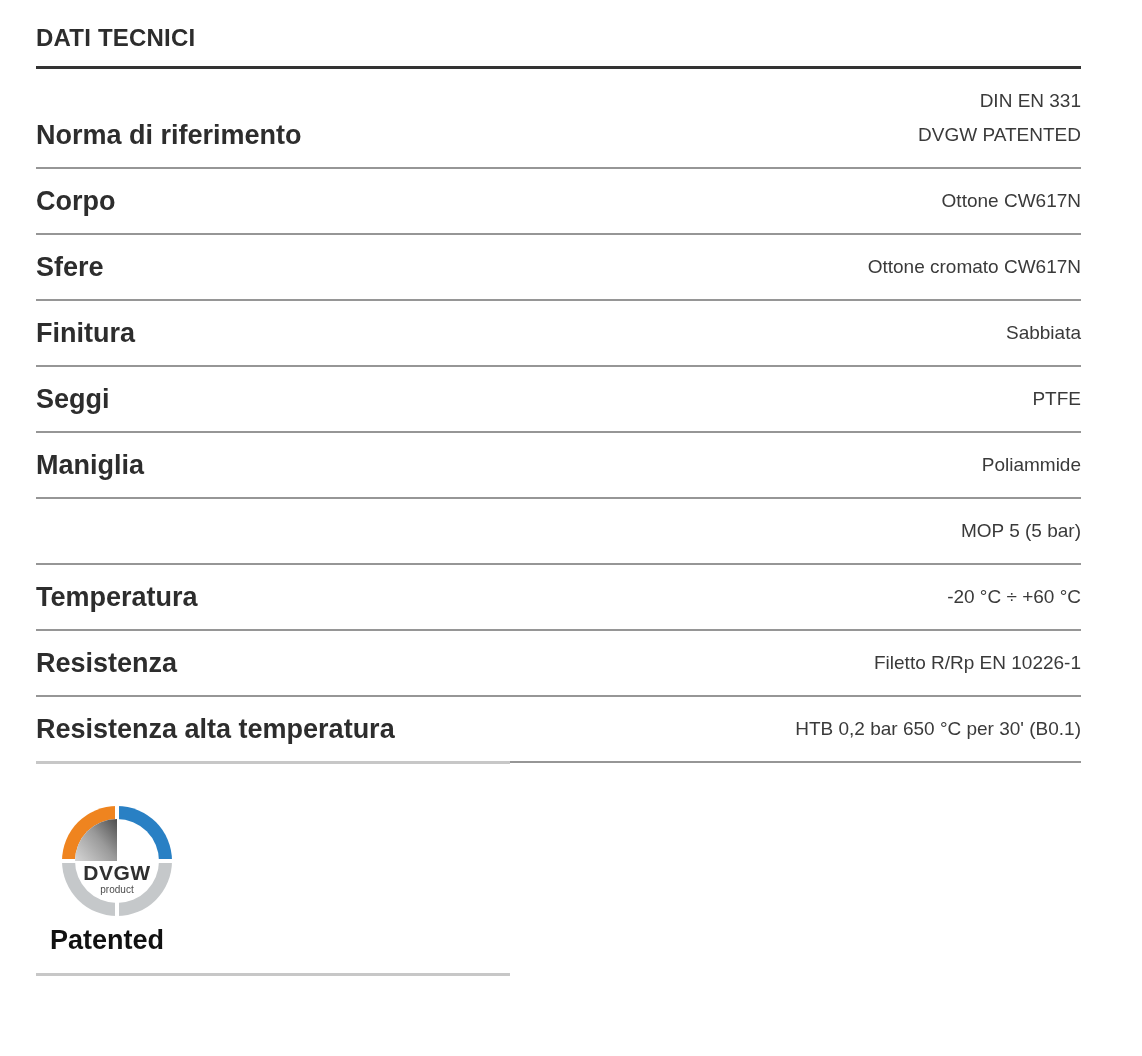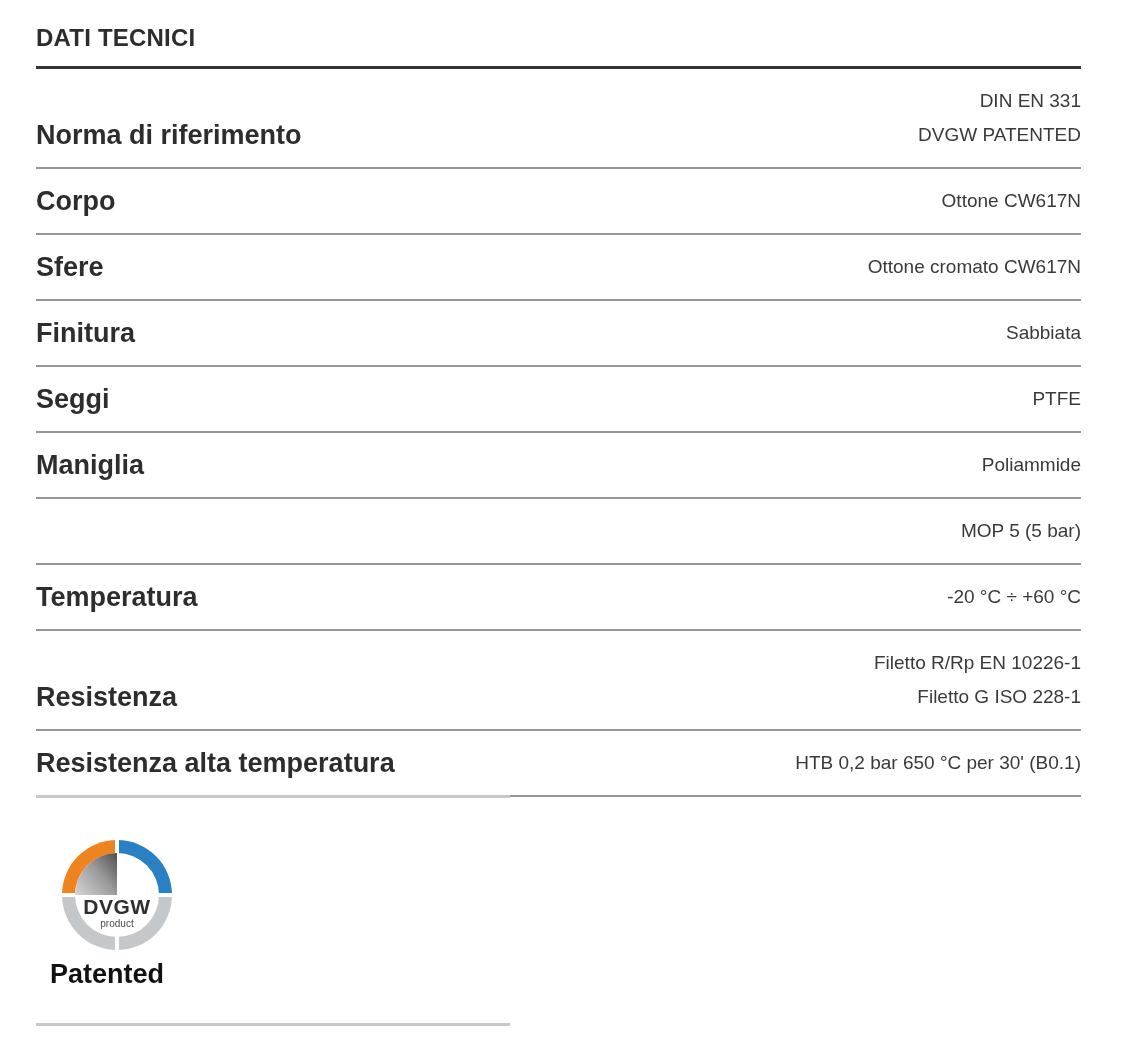--- a/index.html
+++ b/index.html
@@ -46,21 +46,21 @@
     line-height: 34px;
     color: #3a3a3a;
   }
 
   
   .cert {
     width: 474px;
     margin-top: -2.5px;
     border-top: 3px solid var(--cert-border, #c7c7c7);
     border-bottom: 3px solid var(--cert-border, #c7c7c7);
-    padding-bottom: 17px;
+    padding-bottom: 1px;
   }
 
   .dvgw-logo {
     position: relative;
     width: 110px;
     height: 110px;
     margin: 42px 0 0 26px;
   }
   .dvgw-ring {
     position: absolute;
@@ -178,21 +178,20 @@
       <div class="row">
         <div class="label">Temperatura</div>
         <div class="value">
           <div>-20 °C ÷ +60 °C</div>
         </div>
       </div>
       <div class="row">
         <div class="label">Resistenza</div>
         <div class="value">
           <div>Filetto R/Rp EN 10226-1</div>
-          <div>Filetto G ISO 228-1</div>
         </div>
       </div>
       <div class="row">
         <div class="label">Resistenza alta temperatura</div>
         <div class="value">
           <div>HTB 0,2 bar 650 °C per 30' (B0.1)</div>
         </div>
       </div>
     </div>
 

